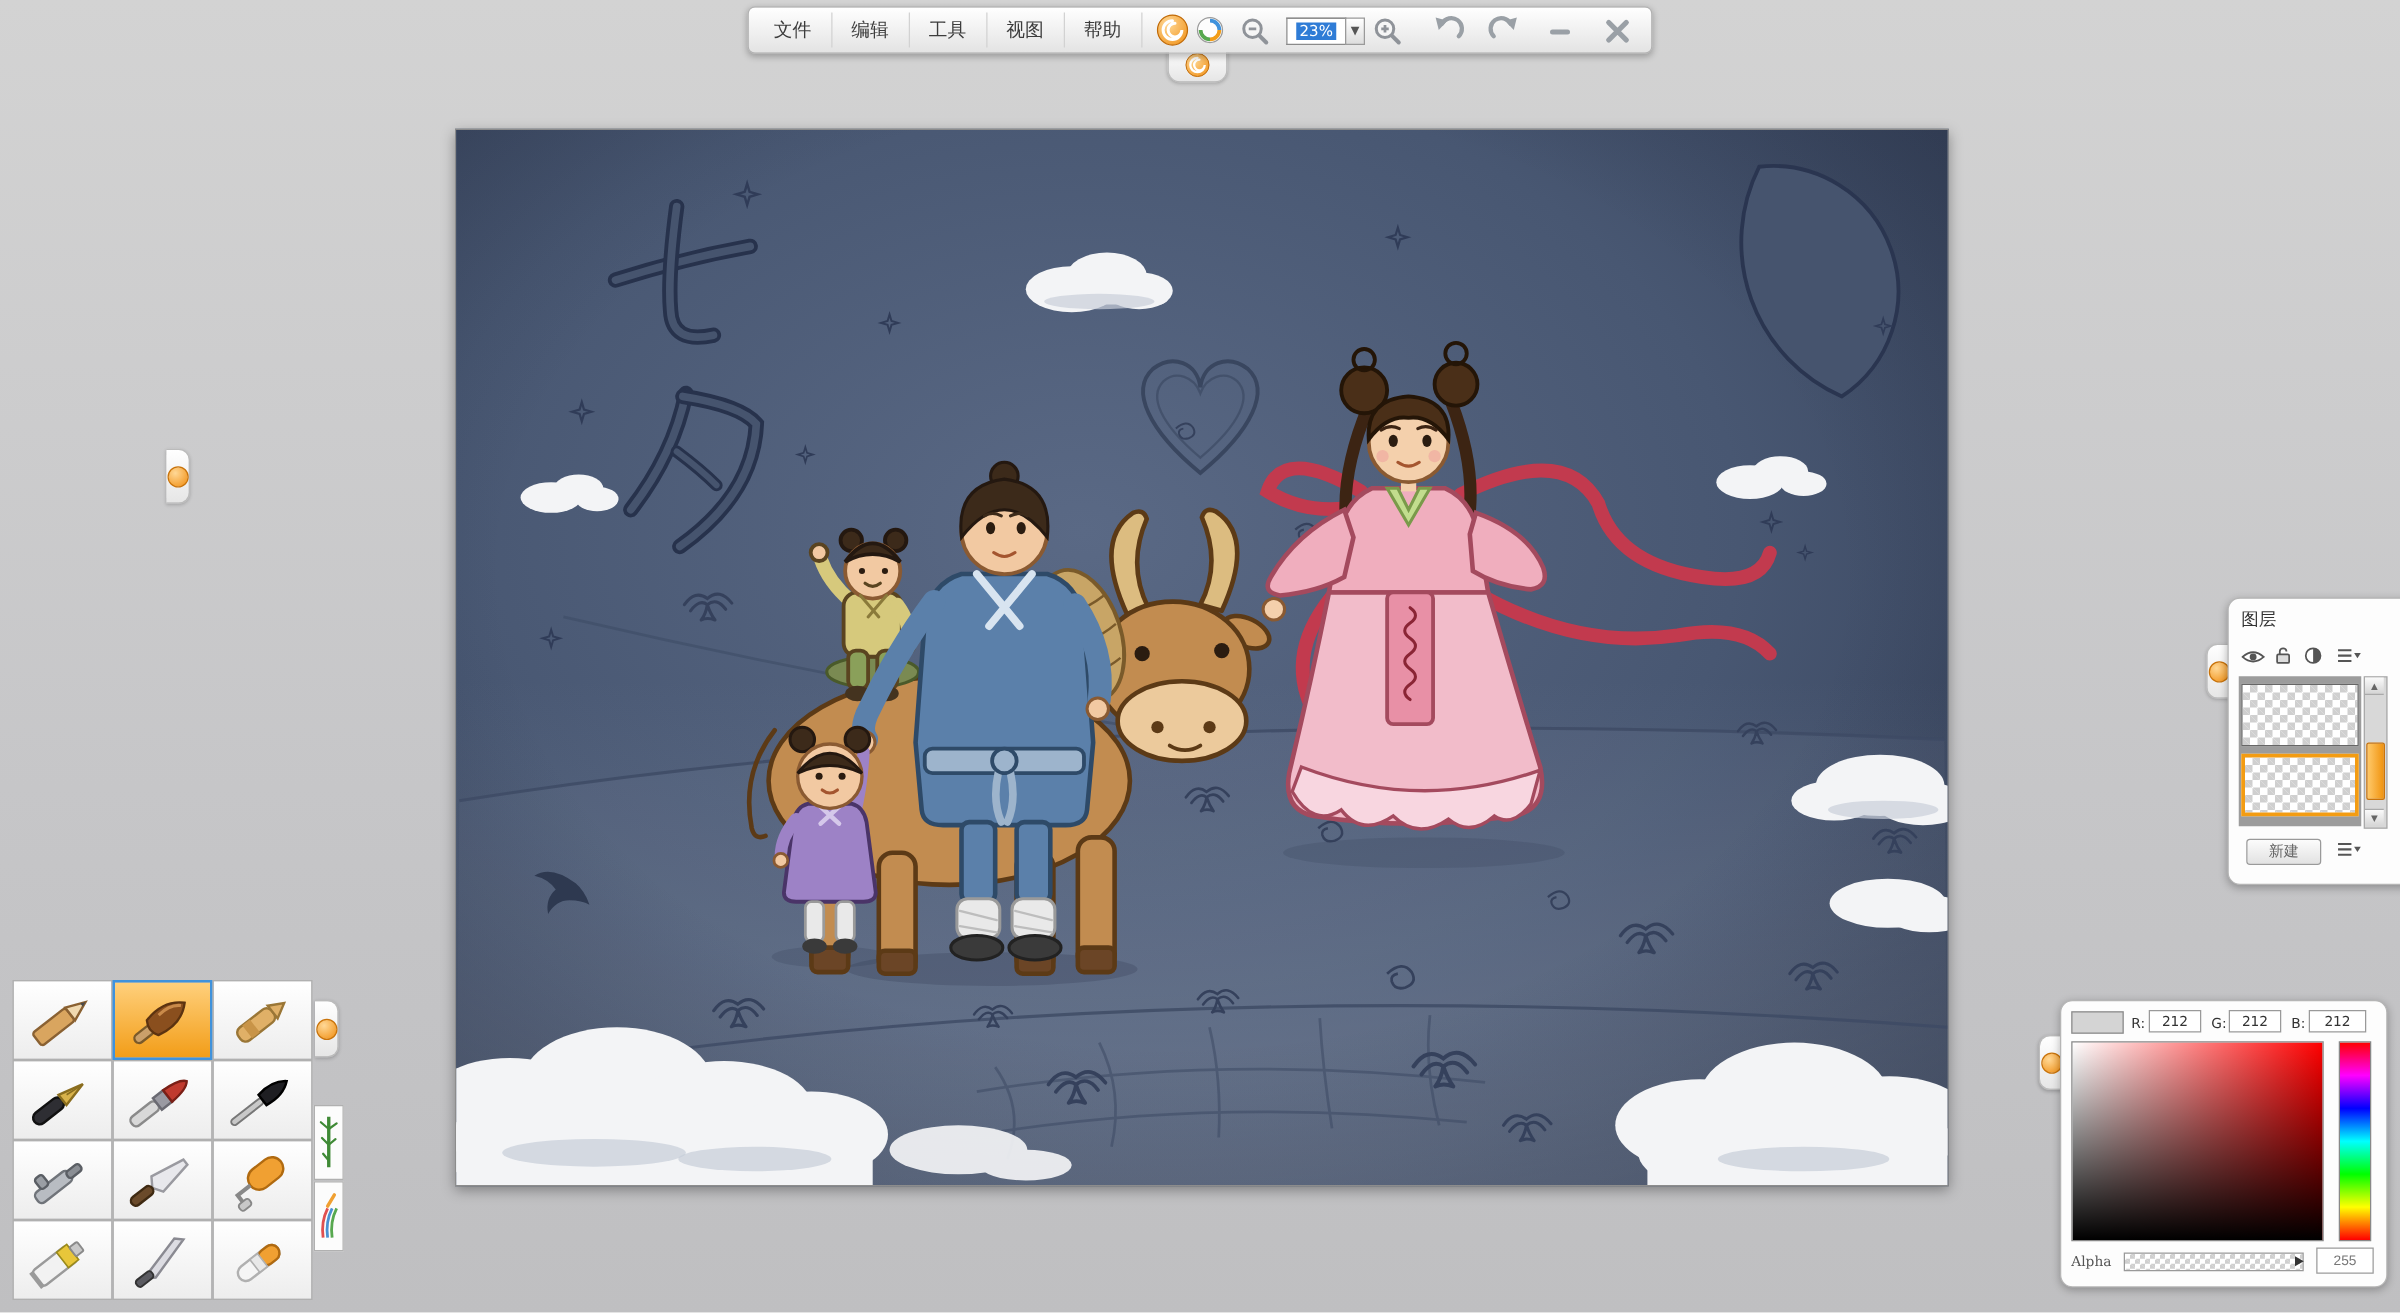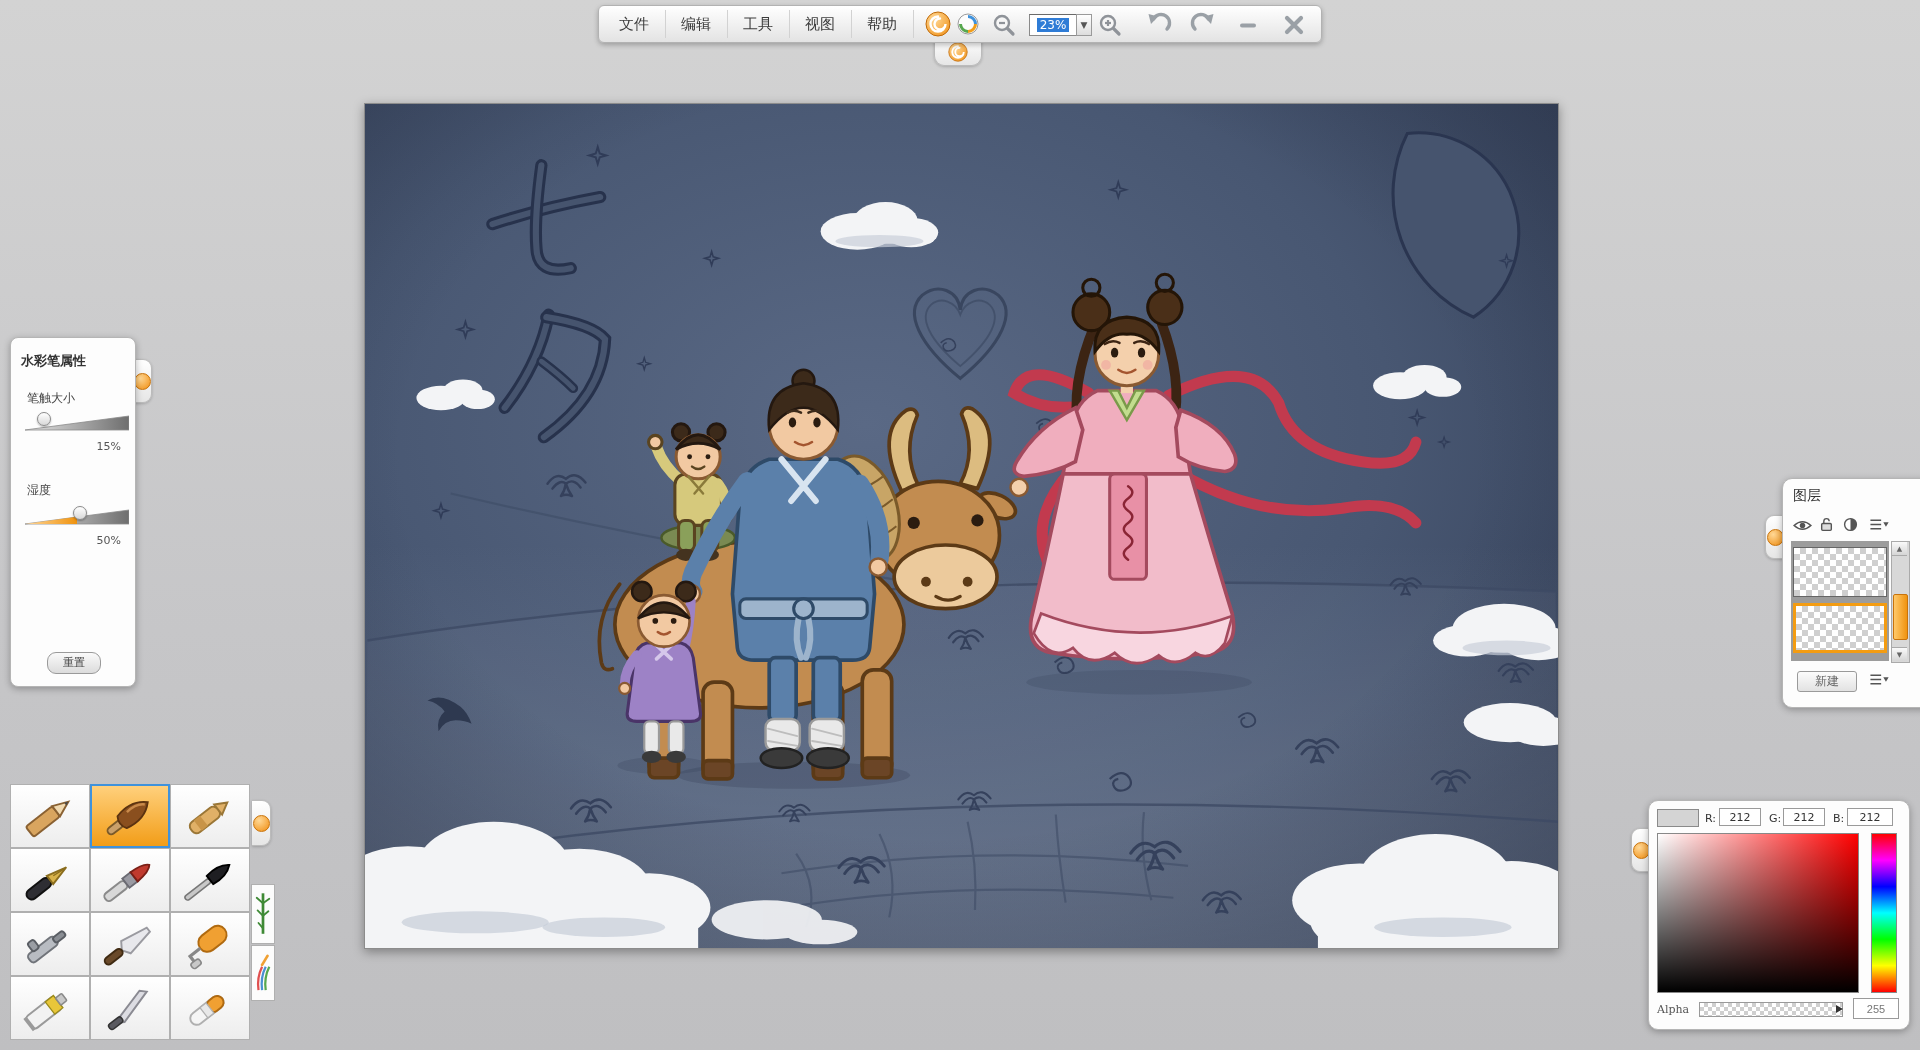--- a/index.html
+++ b/index.html
@@ -494,37 +494,20 @@
       <ellipse cx="912" cy="670" rx="60" ry="26"></ellipse>
       <ellipse cx="880" cy="672" rx="56" ry="8" fill="#c6cdd8" opacity="0.7"></ellipse>
     </g>
   </g>
 </svg>
 </div>
 
 <div class="side-tab tab-right" style="left:133px;top:359px;width:18px;height:42px;">
   <div class="orange-dot"></div>
 </div>
-<div id="brush-panel" class="panel">
-  <div class="bp-title">水彩笔属性</div>
-  <div class="bp-label" style="top:52px">笔触大小</div>
-  <svg class="wedge" style="top:76px" viewBox="0 0 104 18">
-    <polygon points="0,16 104,2 104,16" fill="url(#wedgeG)" stroke="#8a8a8a" stroke-width="0.8"></polygon>
-  </svg>
-  <div class="knob" style="left:26px;top:74px"></div>
-  <div class="bp-val" style="top:102px">15%</div>
-  <div class="bp-label" style="top:144px">湿度</div>
-  <svg class="wedge" style="top:170px" viewBox="0 0 104 18">
-    <polygon points="0,16 104,2 104,16" fill="url(#wedgeG)" stroke="#8a8a8a" stroke-width="0.8"></polygon>
-    <polygon points="0,16 52,8.8 52,16" fill="url(#wedgeO)"></polygon>
-  </svg>
-  <div class="knob" style="left:62px;top:168px"></div>
-  <div class="bp-val" style="top:196px">50%</div>
-  <div id="reset-btn">重置</div>
-</div>
 
 <div id="tool-grid">
   <div class="tool-cell">
     <svg viewBox="0 0 60 48">
           <g transform="rotate(-38 30 24)">
             <rect x="10" y="19" width="26" height="10" rx="2" fill="#d9a55f" stroke="#8a6132" stroke-width="1.5"></rect>
             <polygon points="36,19 48,24 36,29" fill="#f0d9b0" stroke="#8a6132" stroke-width="1.5"></polygon>
             <polygon points="45,22.7 48,24 45,25.3" fill="#4a4a4a"></polygon>
           </g>
         </svg>

